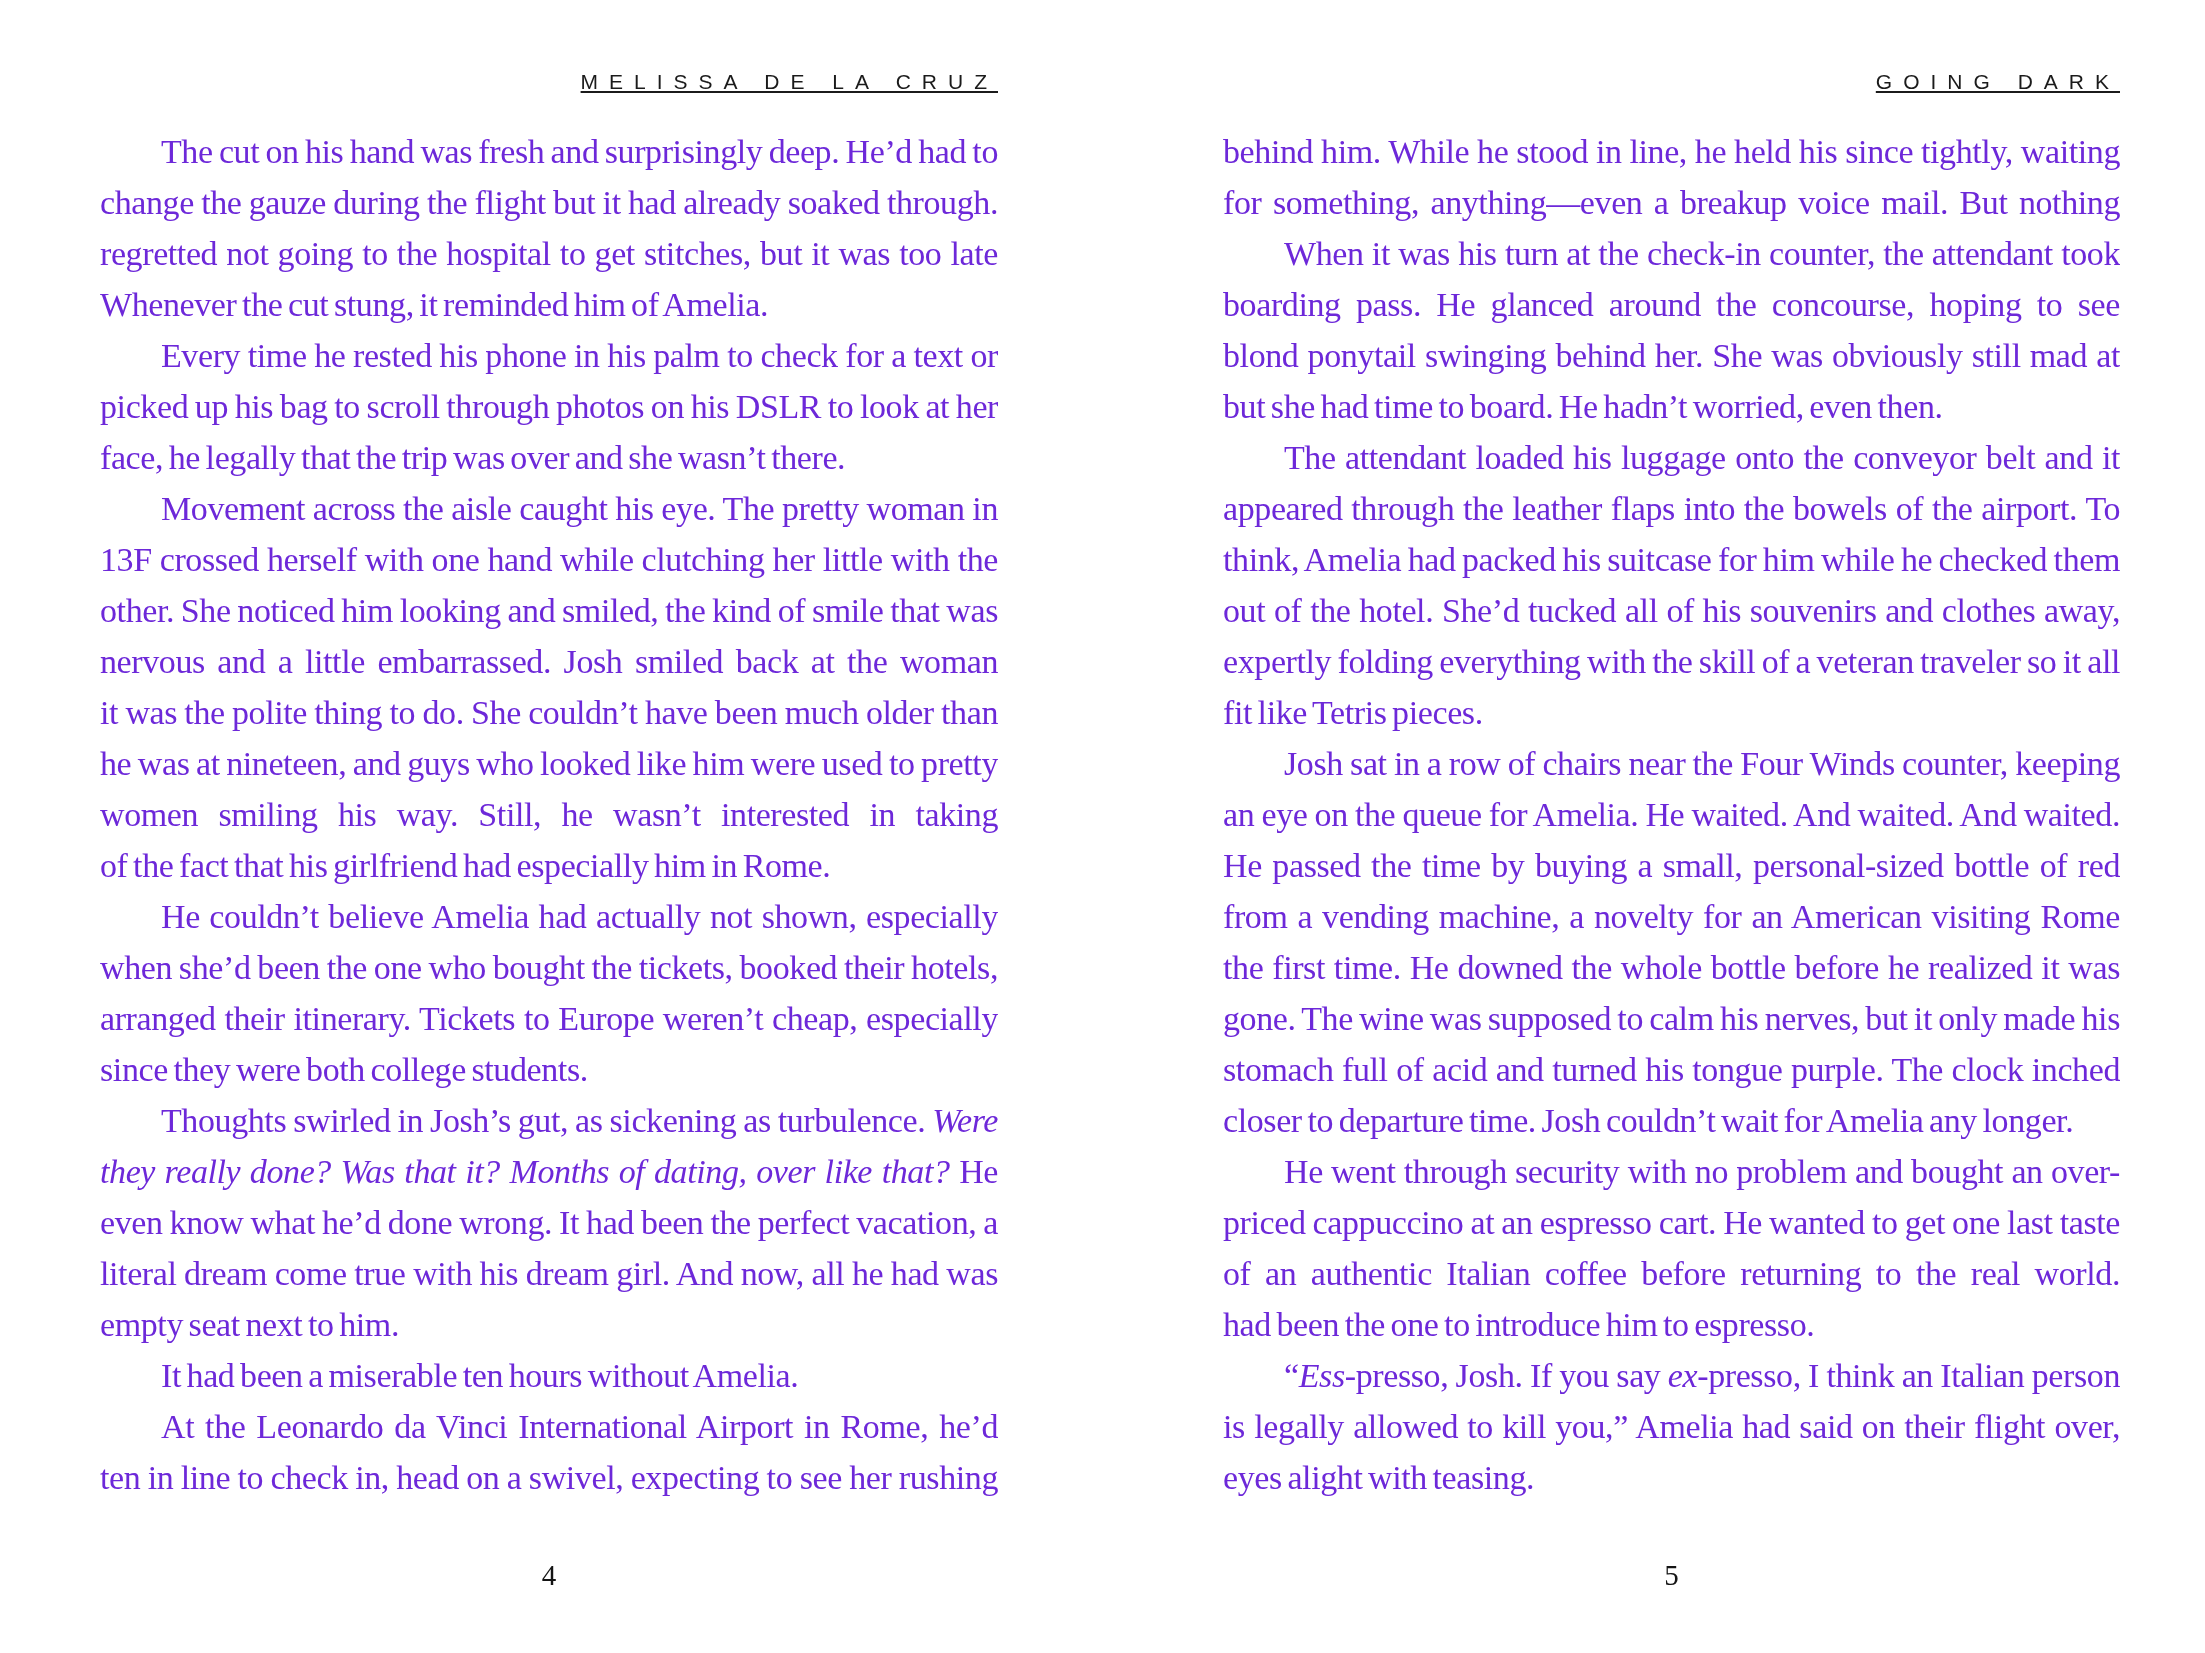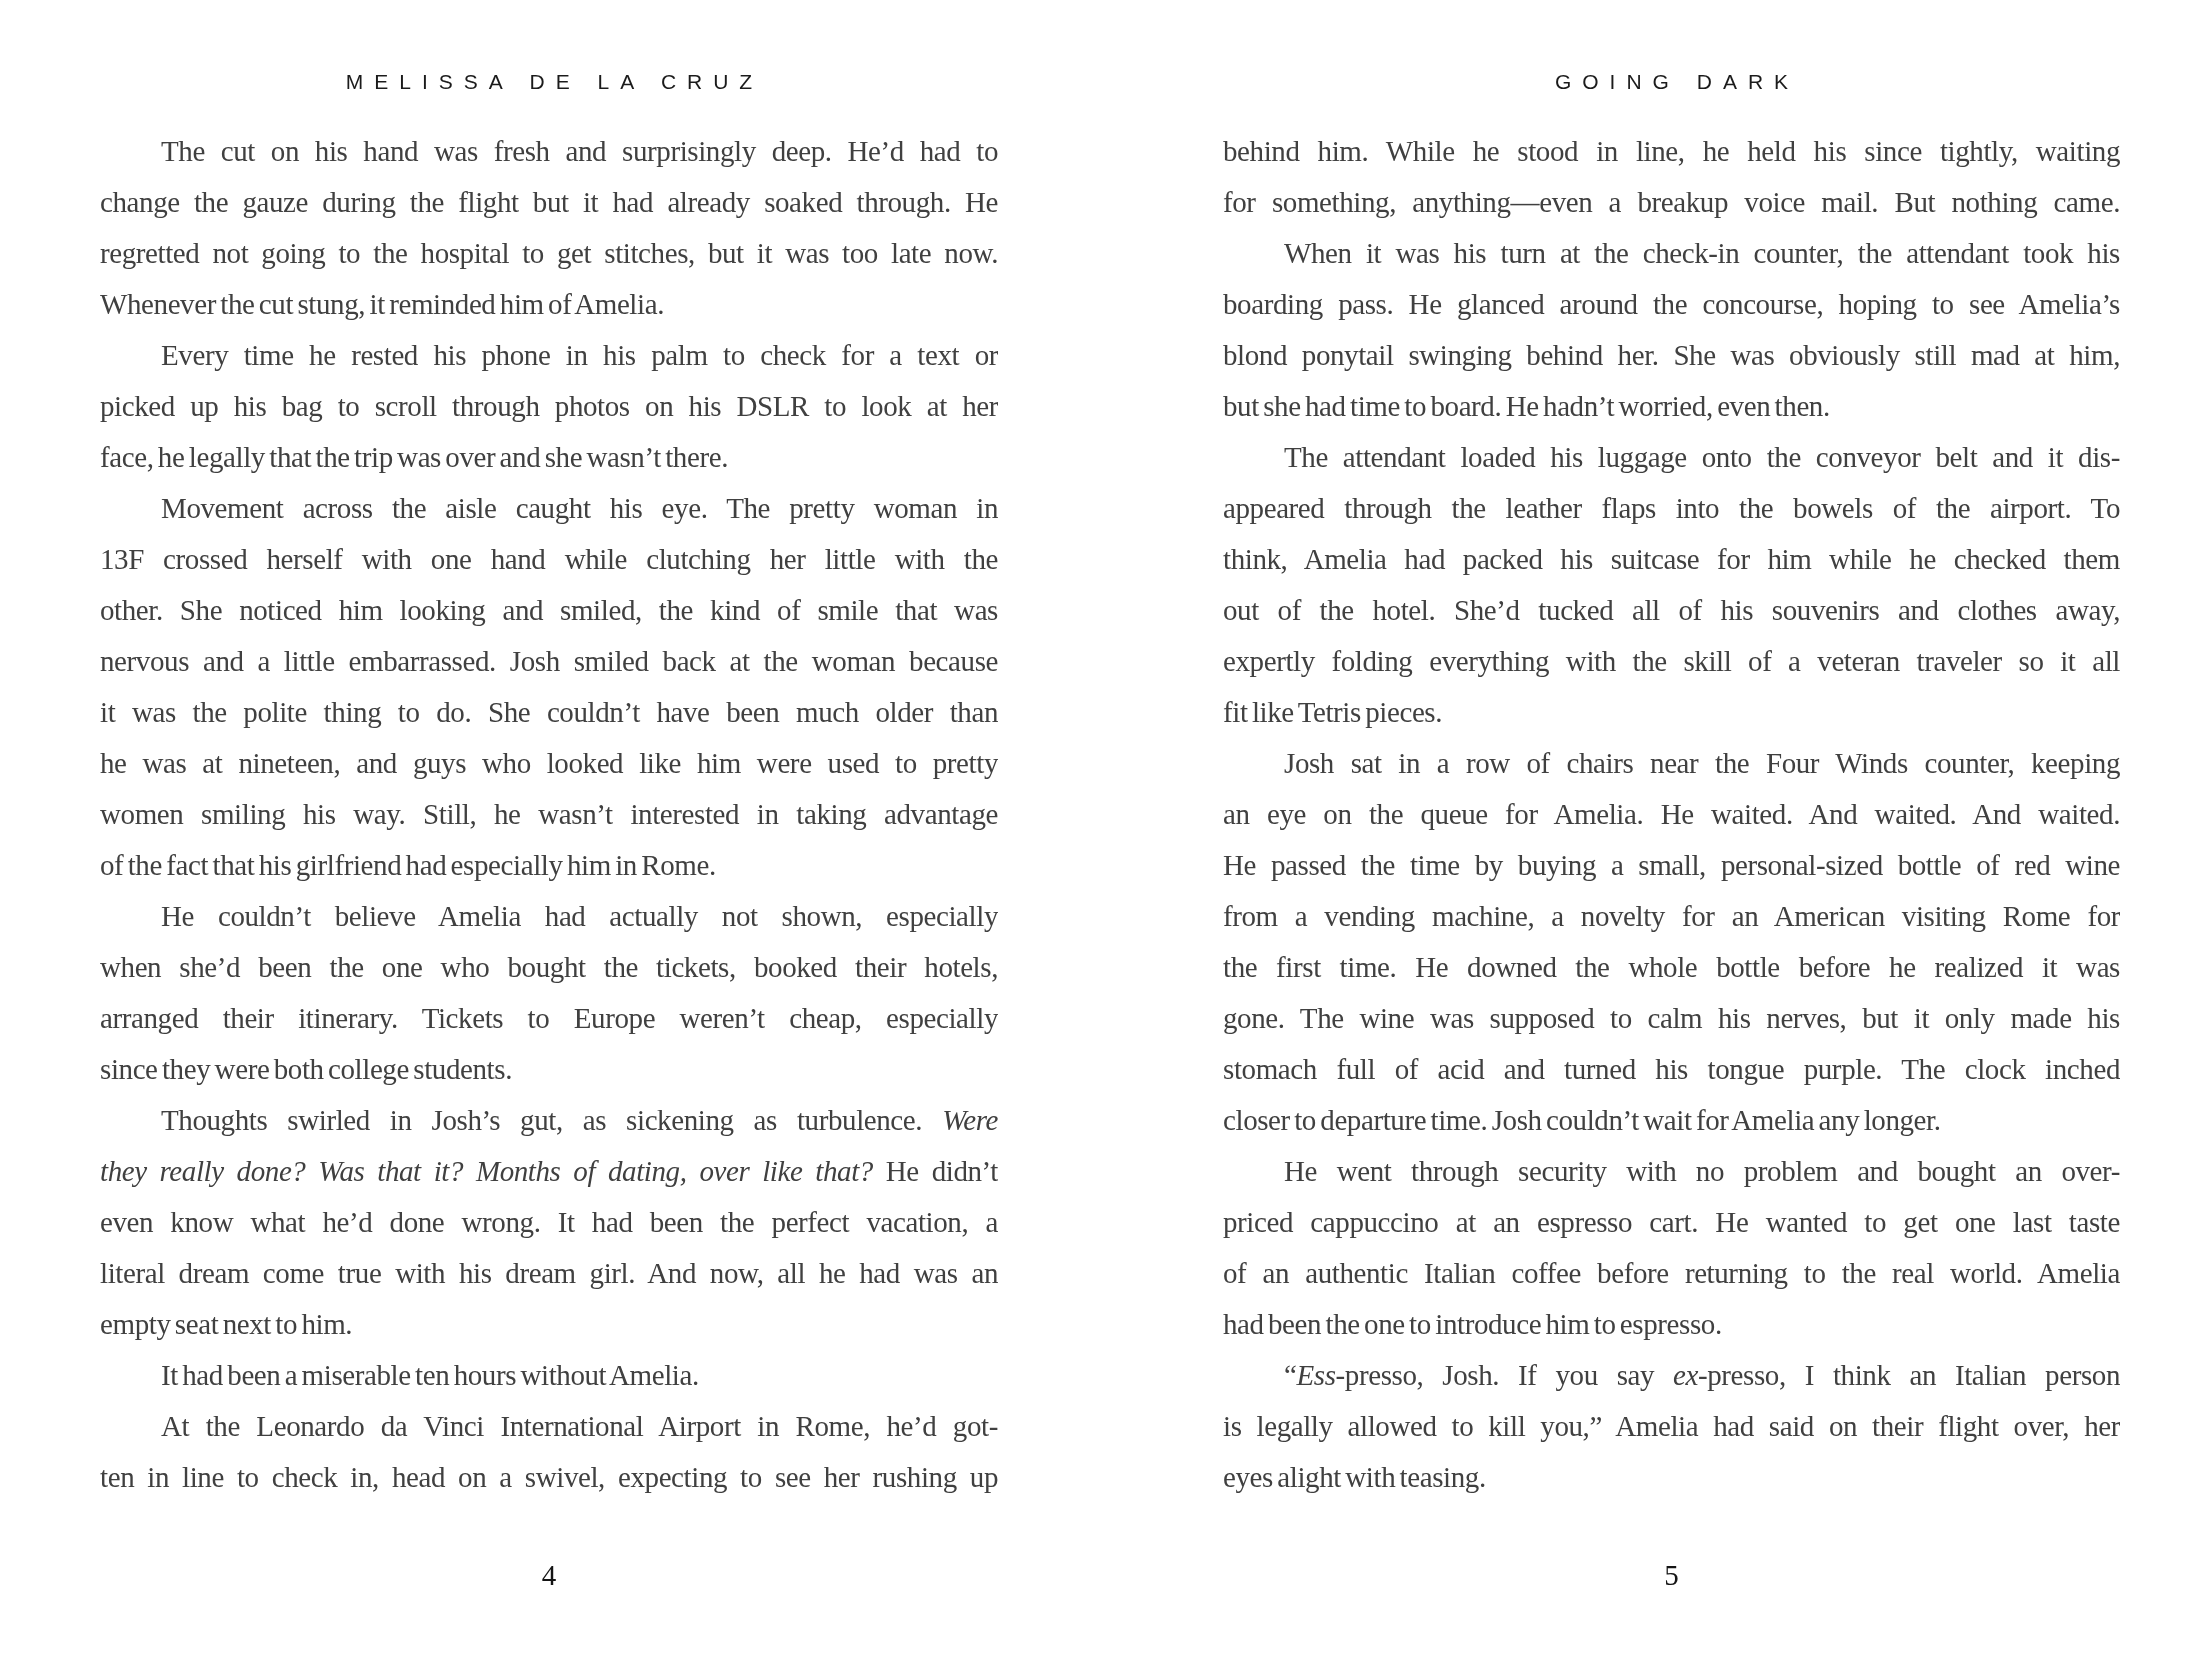--- a/index.html
+++ b/index.html
@@ -10,37 +10,38 @@
     font-family: "Liberation Serif", serif;
     color: #141414;
     overflow: hidden;
   }
   .page { position: absolute; top: 0; height: 1654px; }
   #page-left  { left: 100px;  width: 898px; }
   #page-right { left: 1223px; width: 897px; }
 
   .running-header {
     position: absolute; top: 70px; left: 0; width: 100%;
-    text-align: center;
+    text-align: right;
     font-family: "Liberation Sans", sans-serif;
     font-size: 21px;
     font-weight: 500;
     letter-spacing: 11px;
     text-indent: 11px; 
     color: #1b1b1b;
     white-space: nowrap;
+    text-decoration: underline;
   }
 
   .textblock {
     position: absolute; top: 126px; left: 0; right: 0;
-    font-size: 29px;
+    font-size: 34px;
     line-height: 51px;
     word-spacing: -2.5px;
     letter-spacing: -0.4px;
-    color: #404040;
+    color: #6d28d9;
     font-family: Liberation Serif, serif;
   }
   .line { height: 51px; overflow: hidden; }
   .line.justify { text-align: justify; text-align-last: justify; }
   .line.indent { text-indent: 61px; }
   .italic { font-style: italic; }
 
   .page-number {
     position: absolute; top: 1559px; left: 0; width: 100%;
     text-align: center;

